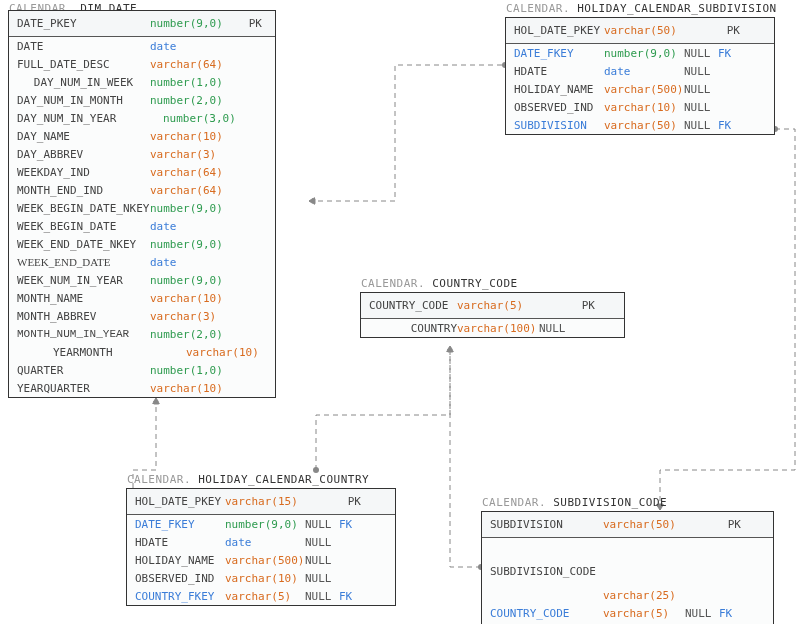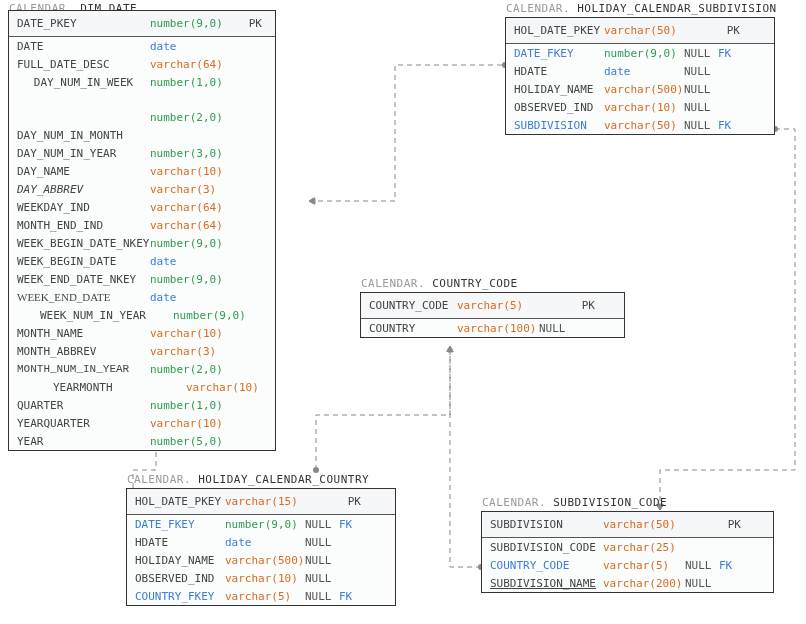--- a/index.html
+++ b/index.html
@@ -63,33 +63,33 @@
       </div>
       <div class="row">
         <span class="col-name" style="min-width: 133px;">FULL_DATE_DESC</span>
         <span class="col-type t-str" style="min-width: 90px;">varchar(64)</span>
       </div>
       <div class="row">
         <span class="col-name" style="min-width: 133px; text-align: center;">DAY_NUM_IN_WEEK</span>
         <span class="col-type t-num" style="min-width: 90px;">number(1,0)</span>
       </div>
       <div class="row">
-        <span class="col-name" style="min-width: 133px; margin-top: 35px;">DAY_NUM_IN_MONTH</span>
+        <span class="col-name" style="min-width: 133px;">DAY_NUM_IN_MONTH</span>
         <span class="col-type t-num" style="min-width: 90px;">number(2,0)</span>
       </div>
       <div class="row">
         <span class="col-name" style="min-width: 133px;">DAY_NUM_IN_YEAR</span>
-        <span class="col-type t-num" style="min-width: 90px;">number(3,0)</span>
+        <span class="col-type t-num" style="min-width: 90px; margin-left: 13px;">number(3,0)</span>
       </div>
       <div class="row">
         <span class="col-name" style="min-width: 133px;">DAY_NAME</span>
         <span class="col-type t-str" style="min-width: 90px;">varchar(10)</span>
       </div>
       <div class="row">
-        <span class="col-name" style="min-width: 133px; font-style: italic;">DAY_ABBREV</span>
+        <span class="col-name" style="min-width: 133px;">DAY_ABBREV</span>
         <span class="col-type t-str" style="min-width: 90px;">varchar(3)</span>
       </div>
       <div class="row">
         <span class="col-name" style="min-width: 133px;">WEEKDAY_IND</span>
         <span class="col-type t-str" style="min-width: 90px;">varchar(64)</span>
       </div>
       <div class="row">
         <span class="col-name" style="min-width: 133px;">MONTH_END_IND</span>
         <span class="col-type t-str" style="min-width: 90px;">varchar(64)</span>
       </div>
@@ -103,21 +103,21 @@
       </div>
       <div class="row">
         <span class="col-name" style="min-width: 133px;">WEEK_END_DATE_NKEY</span>
         <span class="col-type t-num" style="min-width: 90px;">number(9,0)</span>
       </div>
       <div class="row">
         <span class="col-name" style="min-width: 133px; font-family: Liberation Serif, serif;">WEEK_END_DATE</span>
         <span class="col-type t-date" style="min-width: 90px;">date</span>
       </div>
       <div class="row">
-        <span class="col-name" style="min-width: 133px; margin-left: 23px;">WEEK_NUM_IN_YEAR</span>
+        <span class="col-name" style="min-width: 133px;">WEEK_NUM_IN_YEAR</span>
         <span class="col-type t-num" style="min-width: 90px;">number(9,0)</span>
       </div>
       <div class="row">
         <span class="col-name" style="min-width: 133px;">MONTH_NAME</span>
         <span class="col-type t-str" style="min-width: 90px;">varchar(10)</span>
       </div>
       <div class="row">
         <span class="col-name" style="min-width: 133px;">MONTH_ABBREV</span>
         <span class="col-type t-str" style="min-width: 90px;">varchar(3)</span>
       </div>
@@ -130,24 +130,20 @@
         <span class="col-type t-str" style="min-width: 90px;">varchar(10)</span>
       </div>
       <div class="row">
         <span class="col-name" style="min-width: 133px;">QUARTER</span>
         <span class="col-type t-num" style="min-width: 90px;">number(1,0)</span>
       </div>
       <div class="row">
         <span class="col-name" style="min-width: 133px;">YEARQUARTER</span>
         <span class="col-type t-str" style="min-width: 90px;">varchar(10)</span>
       </div>
-      <div class="row">
-        <span class="col-name" style="min-width: 133px;">YEAR</span>
-        <span class="col-type t-num" style="min-width: 90px;">number(5,0)</span>
-      </div>
     </div>
 </div>
 
 <div class="table-title" style="left:506px;top:2px">
   <span>CALENDAR</span>. <span class="tname">HOLIDAY_CALENDAR_SUBDIVISION</span>
 </div>
 <div class="table" style="left:505px;top:17px;width:270px">
   <div class="hdr">
     <span class="col-name" style="min-width:90px">HOL_DATE_PKEY</span>
     <span class="col-type t-str" style="min-width:80px">varchar(50)</span>
@@ -193,21 +189,21 @@
 </div>
 <div class="table" style="left:360px;top:292px;width:265px">
   <div class="hdr">
     <span class="col-name" style="min-width:88px">COUNTRY_CODE</span>
     <span class="col-type t-str" style="min-width:82px">varchar(5)</span>
     <span class="col-null"></span>
     <span class="col-key">PK</span>
   </div>
   <div id="country_code_body">
       <div class="row">
-        <span class="col-name" style="min-width: 88px;">COUNTRY</span>
+        <span class="col-name" style="min-width: 88px; text-align: right;">COUNTRY</span>
         <span class="col-type t-str" style="min-width: 82px;">varchar(100)</span>
         <span class="col-null">NULL</span>
         <span class="col-fk"></span>
       </div>
     </div>
 </div>
 
 <div class="table-title" style="left:127px;top:473px">
   <span>CALENDAR</span>. <span class="tname">HOLIDAY_CALENDAR_COUNTRY</span>
 </div>
@@ -258,21 +254,21 @@
 <div class="table" style="left:481px;top:511px;width:293px">
   <div class="hdr">
     <span class="col-name" style="min-width:113px">SUBDIVISION</span>
     <span class="col-type t-str" style="min-width:82px">varchar(50)</span>
     <span class="col-null"></span>
     <span class="col-key">PK</span>
   </div>
   <div id="subdiv_code_body">
       <div class="row">
         <span class="col-name" style="min-width: 113px;">SUBDIVISION_CODE</span>
-        <span class="col-type t-str" style="min-width: 82px;">varchar(25)</span>
+        <span class="col-type t-str" style="min-width: 82px; margin-top: 48px;">varchar(25)</span>
         <span class="col-null"></span>
         <span class="col-fk"></span>
       </div>
       <div class="row">
         <span class="col-name fk" style="min-width: 113px;">COUNTRY_CODE</span>
         <span class="col-type t-str" style="min-width: 82px;">varchar(5)</span>
         <span class="col-null">NULL</span>
         <span class="col-fk">FK</span>
       </div>
       <div class="row">

